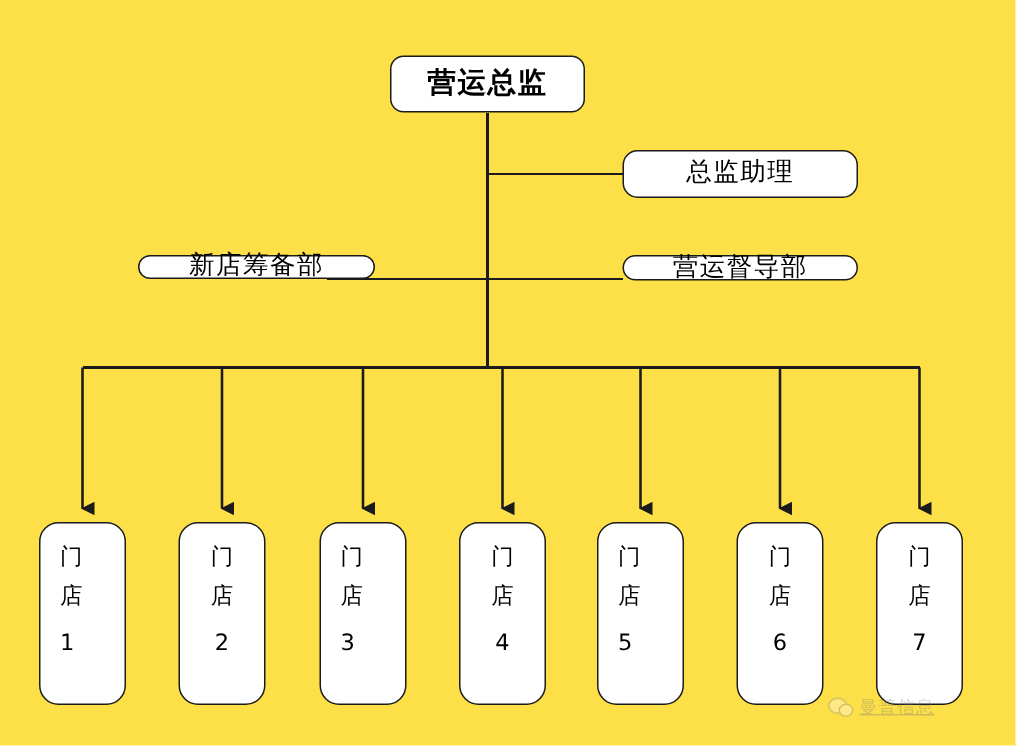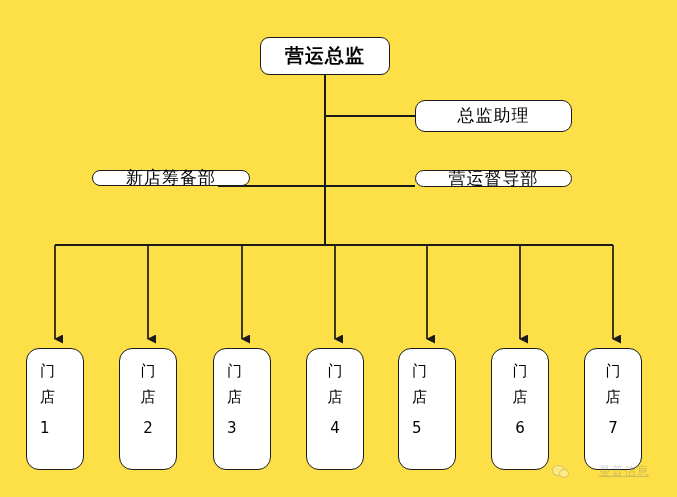--- a/index.html
+++ b/index.html
@@ -94,21 +94,20 @@
   }
   .watermark .wm-logo .b1 {
     width: 11px; height: 9px; left: 0; top: 0;
   }
   .watermark .wm-logo .b2 {
     width: 8px; height: 7px; left: 7px; top: 4px;
   }
   .watermark .wm-text {
     text-decoration: underline;
     text-decoration-thickness: 1px;
-    margin-left: 26px;
   }
 </style>
 </head>
 <body>
 
 <div id="canvas">
 
   <svg class="wires" viewBox="0 0 677 497" xmlns="http://www.w3.org/2000/svg">
     <defs>
       <marker id="arrowDown" markerWidth="9" markerHeight="9" refX="4.5" refY="8" orient="auto" markerUnits="userSpaceOnUse">

